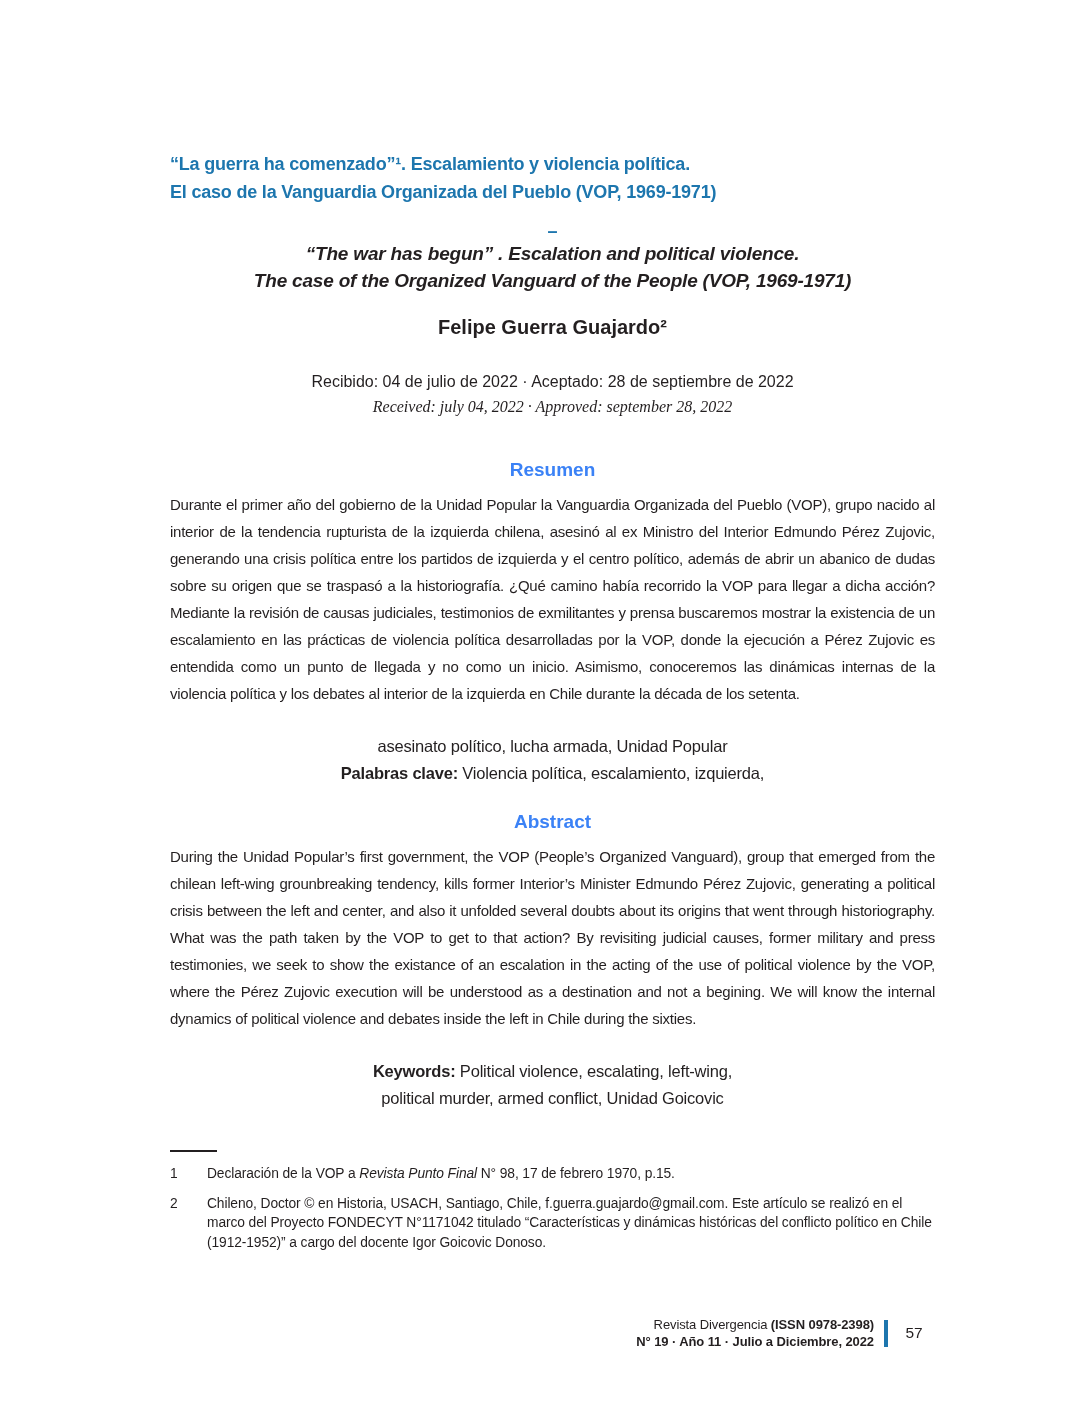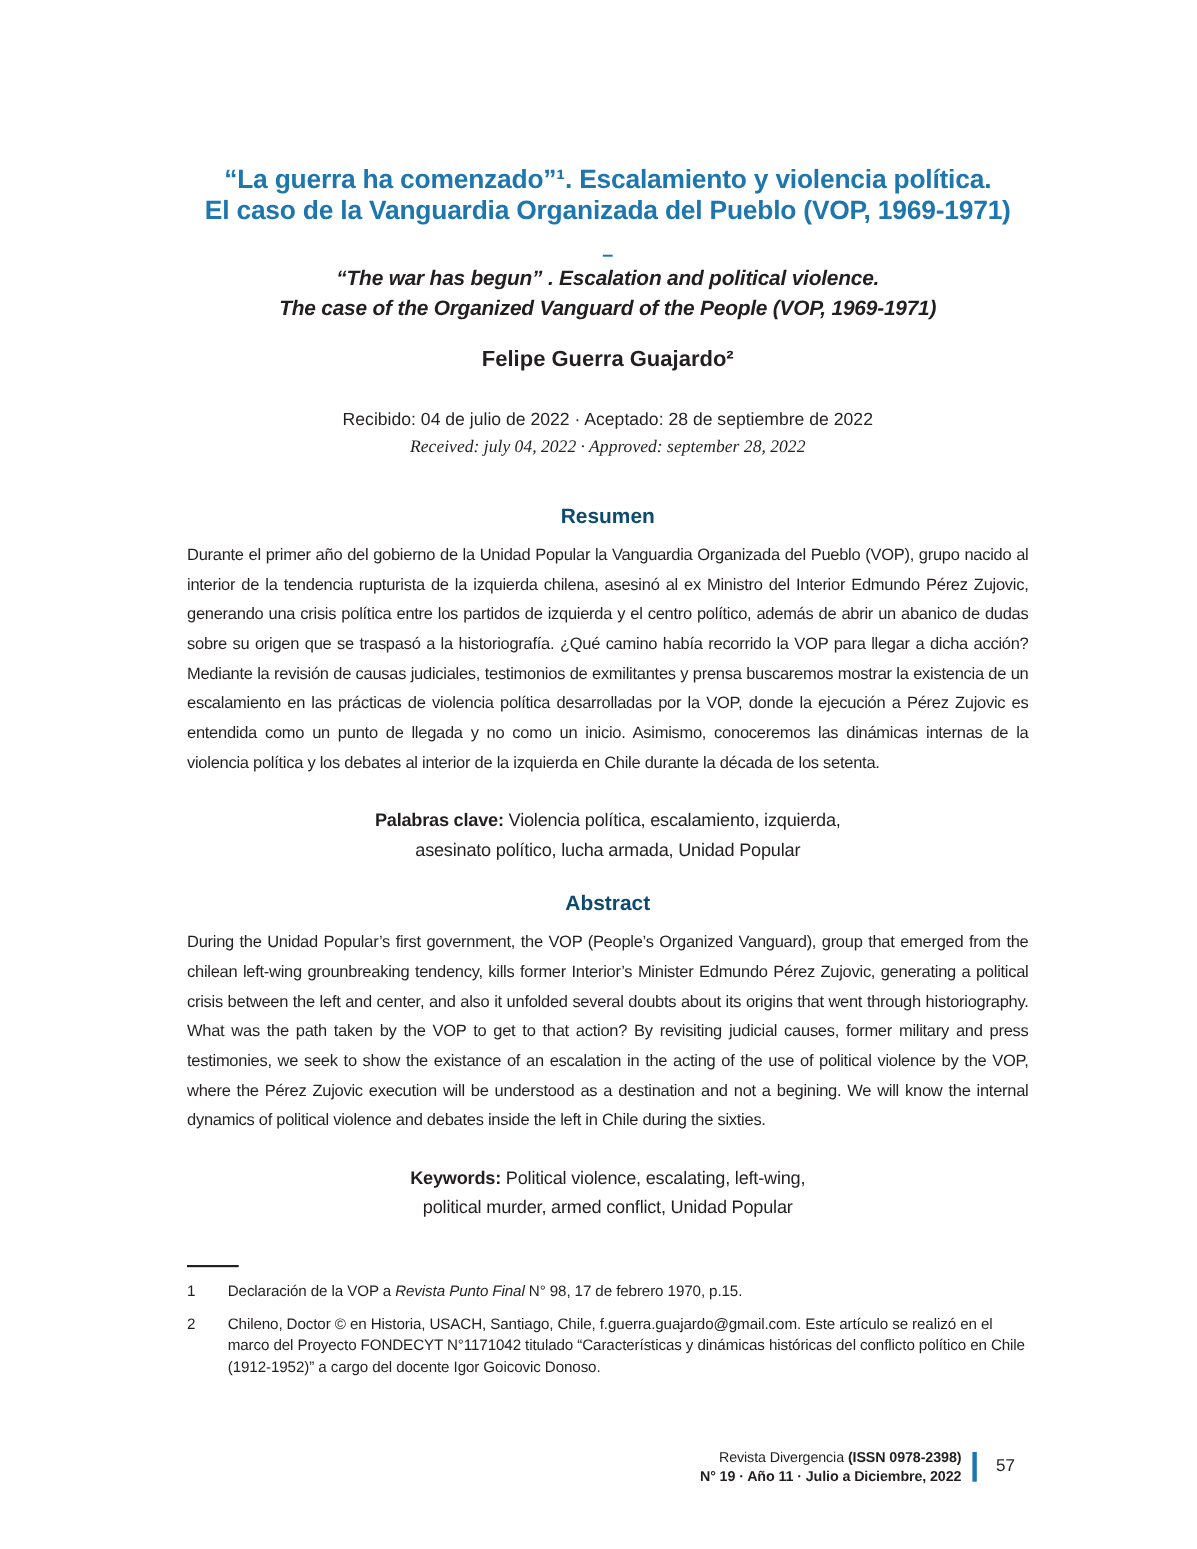--- a/index.html
+++ b/index.html
@@ -13,22 +13,22 @@
   .page {
     position: relative;
     width: 1088px; height: 1408px;
     background: #ffffff;
     padding: 150px 153px 0 170px;
     overflow: hidden;
   }
 
   
   .title-es {
-    font-size: 24px; line-height: 28px;
-    font-weight: bold; text-align: center;
+    font-size: 18px; line-height: 28px;
+    font-weight: bold; 
     color: #1d76ae; letter-spacing: -0.2px;
   }
   .title-sep {
     margin-top: 16px; text-align: center;
     color: #1d76ae; font-weight: bold; font-size: 18px; line-height: 18px;
   }
   .title-en {
     margin-top: 0;
     font-size: 19px; line-height: 27px;
     font-style: italic; text-align: center;
@@ -36,21 +36,21 @@
   }
   .author {
     margin-top: 22px; text-align: center;
     font-size: 20px; font-weight: bold;
   }
   .dates { margin-top: 30px; text-align: center; font-size: 16px; line-height: 25px; }
   .dates .en { font-style: italic; font-family: Liberation Serif, serif; }
 
   
   .section-heading {
-    text-align: center; color: #0c4a6e;
+    text-align: center; color: #3b82f6;
     font-size: 19px; font-weight: bold;
   }
   .heading-resumen { margin-top: 40px; }
   .heading-abstract { margin-top: 24px; }
 
   
   .body-par {
     margin-top: 10px;
     font-size: 15px; line-height: 27px;
     text-align: justify; text-align-last: left;
@@ -121,30 +121,30 @@
 
   <div class="dates">
     <div class="es">Recibido: 04 de julio de 2022 · Aceptado: 28 de septiembre de 2022</div>
     <div class="en">Received: july 04, 2022 · Approved: september 28, 2022</div>
   </div>
 
   <h3 class="section-heading heading-resumen">Resumen</h3>
   <p class="body-par">Durante el primer año del gobierno de la Unidad Popular la Vanguardia Organizada del Pueblo (VOP), grupo nacido al interior de la tendencia rupturista de la izquierda chilena, asesinó al ex Ministro del Interior Edmundo Pérez Zujovic, generando una crisis política entre los partidos de izquierda y el centro político, además de abrir un abanico de dudas sobre su origen que se traspasó a la historiografía. ¿Qué camino había recorrido la VOP para llegar a dicha acción? Mediante la revisión de causas judiciales, testimonios de exmilitantes y prensa buscaremos mostrar la existencia de un escalamiento en las prácticas de violencia política desarrolladas por la VOP, donde la ejecución a Pérez Zujovic es entendida como un punto de llegada y no como un inicio. Asimismo, conoceremos las dinámicas internas de la violencia política y los debates al interior de la izquierda en Chile durante la década de los setenta.</p>
 
   <div class="keywords">
+    <div>asesinato político, lucha armada, Unidad Popular</div>
     <div><span class="label">Palabras clave:</span> <span>Violencia política, escalamiento, izquierda,</span></div>
-    <div>asesinato político, lucha armada, Unidad Popular</div>
   </div>
 
   <h3 class="section-heading heading-abstract">Abstract</h3>
   <p class="body-par">During the Unidad Popular’s first government, the VOP (People’s Organized Vanguard),  group that emerged from the chilean left-wing grounbreaking tendency, kills former Interior’s Minister Edmundo Pérez Zujovic, generating a political crisis between the left and center, and also it unfolded several doubts about its origins that went through historiography. What was the path taken by the VOP to get to that action? By revisiting judicial causes, former military and press testimonies, we seek to show the existance of an escalation in the acting of the use of political violence by the VOP, where the Pérez Zujovic execution will be understood as a destination and not a begining. We will know the internal dynamics of political violence and debates inside the left in Chile during the sixties.</p>
 
   <div class="keywords">
     <div><span class="label">Keywords:</span> <span>Political violence, escalating, left-wing,</span></div>
-    <div>political murder, armed conflict, Unidad Popular</div>
+    <div>political murder, armed conflict, Unidad Goicovic</div>
   </div>
 
   <hr class="fn-divider">
   <div class="footnotes">
     <div class="footnote">
       <span class="fn-num">1</span>
       <span class="fn-text"><span>Declaración de la VOP a </span><span class="it">Revista Punto Final</span><span> N° 98, 17 de febrero 1970, p.15.</span></span>
     </div>
     <div class="footnote">
       <span class="fn-num">2</span>

